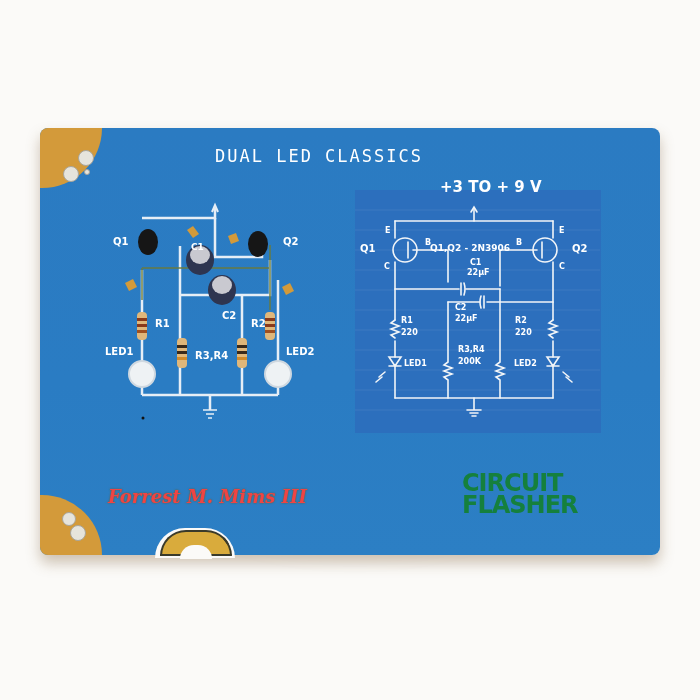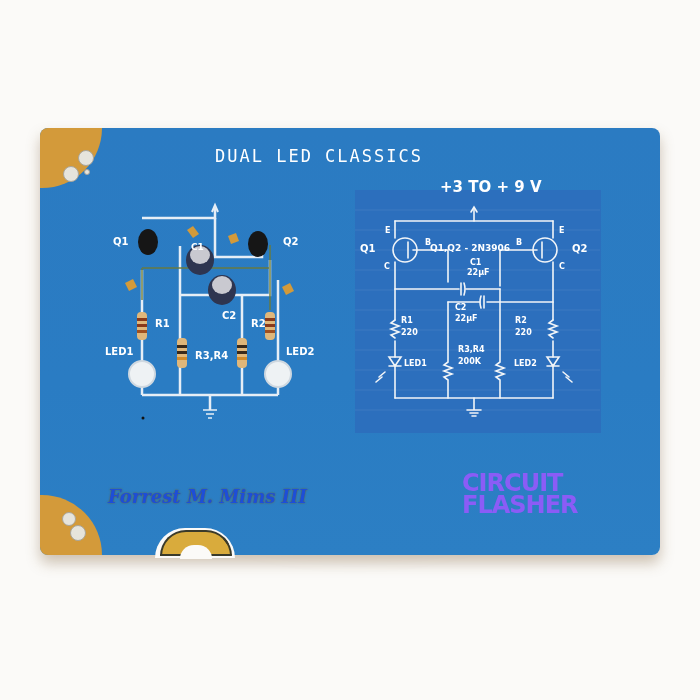--- a/index.html
+++ b/index.html
@@ -7,22 +7,22 @@
   .shadow{position:absolute;left:44px;top:140px;width:622px;height:430px;background:radial-gradient(ellipse at center,rgba(180,150,100,0.35),rgba(255,255,255,0) 70%);filter:blur(8px);}
   .board{position:absolute;left:40px;top:128px;width:620px;height:427px;background:linear-gradient(180deg,#2b7bc2 0%,#2a7cc3 60%,#2c7fc4 100%);border-radius:8px;box-shadow:0 8px 14px rgba(120,90,50,0.35);}
   .pad-tl{position:absolute;left:40px;top:128px;width:62px;height:60px;background:#d39a3a;border-radius:8px 0 60px 0;}
   .pad-bl{position:absolute;left:40px;top:495px;width:62px;height:60px;background:#d39a3a;border-radius:0 60px 0 8px;}
   .hole{position:absolute;border-radius:50%;background:#e6e4dc;border:1px solid #a9a59a;}
   .notch{position:absolute;left:155px;top:528px;width:80px;height:30px;background:#fbfaf8;border-radius:40px 40px 0 0;}
   .notch-pad{position:absolute;left:160px;top:530px;width:72px;height:26px;background:#d9ab3c;border-radius:36px 36px 0 0;border:2px solid #3a3a2a;box-sizing:border-box;}
   .notch-inner{position:absolute;left:180px;top:545px;width:32px;height:14px;background:#fbfaf8;border-radius:16px 16px 0 0;}
   .title{position:absolute;left:215px;top:146px;color:#fff;font-family:"DejaVu Sans Mono",monospace;font-size:17px;letter-spacing:2px;}
   .schem{position:absolute;left:355px;top:190px;width:246px;height:243px;background:#2c6fbd;}
-  .signature{position:absolute;left:108px;top:486px;color:#1d4ed8;font-family:"DejaVu Serif",serif;font-style:italic;font-size:18px;font-weight:bold;text-shadow:0 0 2px #6b5a20;}
-  .logo{position:absolute;left:462px;top:472px;color:#8b5cf6;font-family:"DejaVu Sans",sans-serif;font-weight:bold;font-size:24px;line-height:22px;letter-spacing:-1px;}
+  .signature{position:absolute;left:108px;top:486px;color:#ef4444;font-family:"DejaVu Serif",serif;font-style:italic;font-size:18px;font-weight:bold;text-shadow:0 0 2px #6b5a20;}
+  .logo{position:absolute;left:462px;top:472px;color:#15803d;font-family:"DejaVu Sans",sans-serif;font-weight:bold;font-size:24px;line-height:22px;letter-spacing:-1px;}
   .label{position:absolute;color:#fff;font-family:"DejaVu Sans",sans-serif;font-weight:bold;font-size:10px;}
   svg{position:absolute;left:0;top:0;}
 </style>
 </head>
 <body>
 
 <div class="shadow"></div>
 <div class="board"></div>
 
 <div class="pad-tl"></div>

